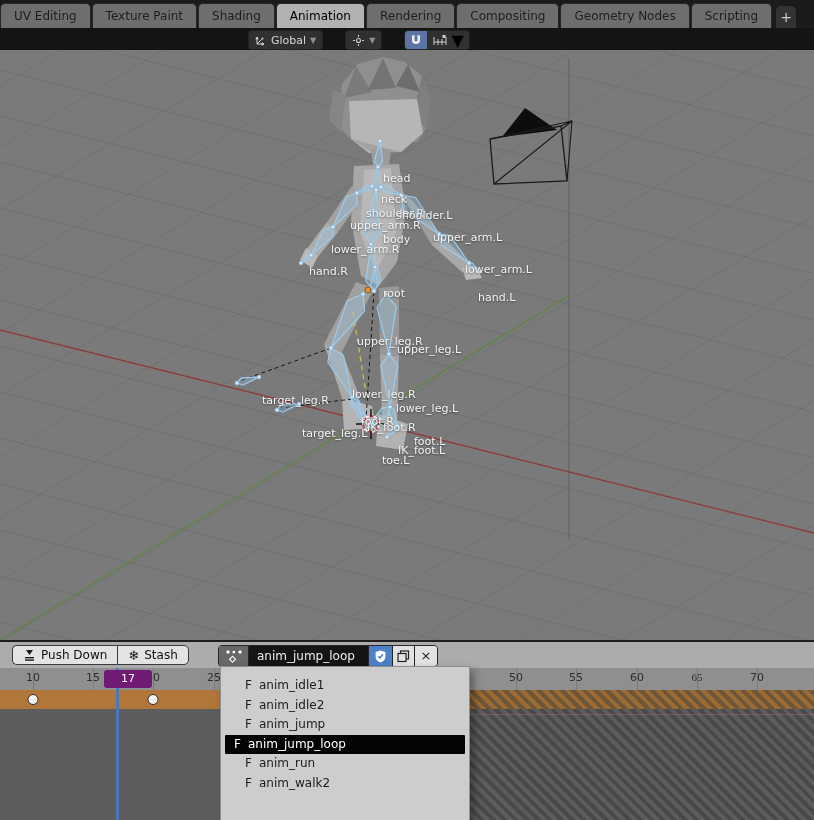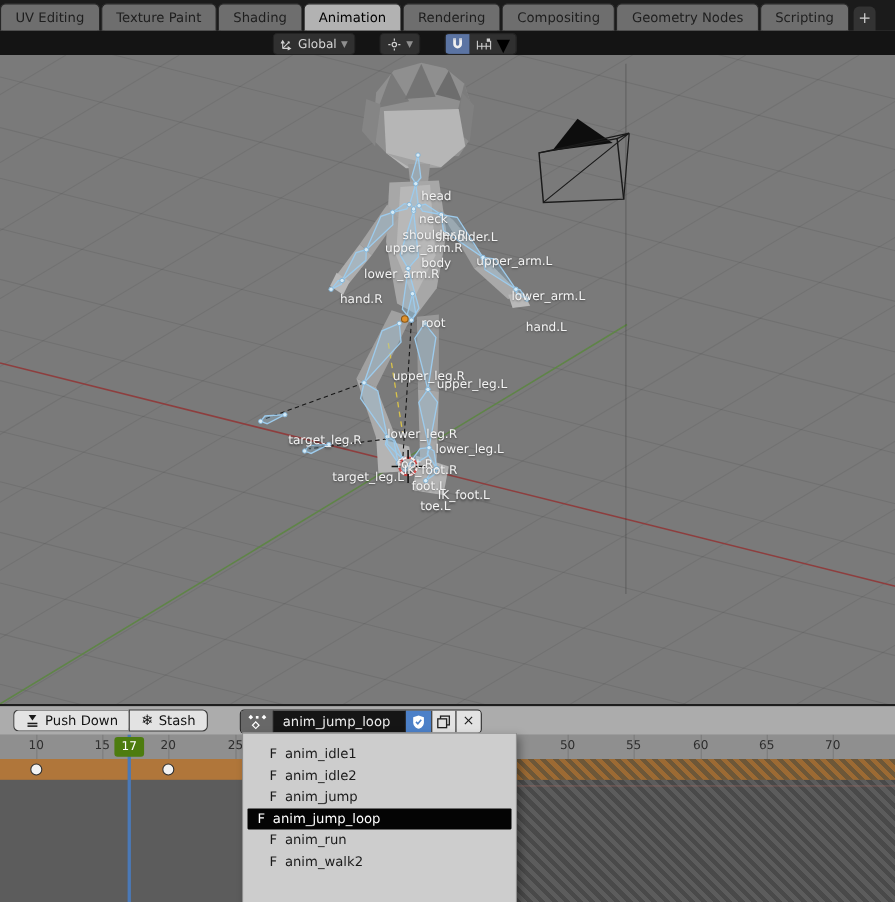--- a/index.html
+++ b/index.html
@@ -49,21 +49,21 @@
   .aw-name{width:111px;background:#151515;color:#ececec;font-size:12px;line-height:20px;
         padding-left:8px;border-left:1px solid #262626;border-right:1px solid #262626;}
   .aw-shield{width:23px;background:#4c80c8;display:flex;align-items:center;justify-content:center;}
   .aw-copy{width:21px;background:#e2e2e2;display:flex;align-items:center;justify-content:center;
         border-left:1px solid #262626;}
   .aw-x{width:22px;background:#e2e2e2;color:#1c1c1c;font-size:13px;line-height:20px;
         text-align:center;border-left:1px solid #262626;}
 
   .ruler{position:absolute;left:0;top:26px;width:814px;height:22px;background:#8f8f8f;}
   .tick{position:absolute;top:3px;transform:translateX(-50%);color:#2e2e2e;font-size:11px;}
-  .frame-badge{position:absolute;left:104px;top:28px;width:27px;height:18px;background:#4d7c0f;
+  .frame-badge{position:absolute;left:104px;top:28px;width:48px;height:18px;background:#701a75;
         border-radius:3px;color:#fff;font-size:11px;text-align:center;line-height:18px;z-index:6;}
   .band{position:absolute;left:0;top:48px;width:814px;height:19px;background:#b0763a;}
   .band-hatch{position:absolute;left:470px;top:48px;width:344px;height:19px;
         background:repeating-linear-gradient(45deg,#9c6a33 0 4px,#6d5738 4px 8px);}
   .chan{position:absolute;left:0;top:67px;width:814px;height:113px;background:#5c5c5c;}
   .chan-hatch{position:absolute;left:470px;top:67px;width:344px;height:113px;
         background:repeating-linear-gradient(45deg,rgba(25,25,25,.28) 0 4px,rgba(0,0,0,0) 4px 8px);}
   .end-line{position:absolute;left:470px;top:72px;width:344px;height:1px;background:rgba(165,105,95,.5);}
   .dgrid{position:absolute;top:26px;width:1px;height:154px;background:rgba(0,0,0,.14);}
   .playhead{position:absolute;left:116px;top:26px;width:3px;height:154px;background:#4a79b8;z-index:5;}
@@ -313,21 +313,21 @@
       <div class="bone-label" style="left: 383px; top: 259px;">root</div>
       <div class="bone-label" style="left: 478px; top: 263px;">hand.L</div>
       <div class="bone-label" style="left: 357px; top: 307px;">upper_leg.R</div>
       <div class="bone-label" style="left: 397px; top: 315px;">upper_leg.L</div>
       <div class="bone-label" style="left: 352px; top: 360px;">lower_leg.R</div>
       <div class="bone-label" style="left: 262px; top: 366px;">target_leg.R</div>
       <div class="bone-label" style="left: 396px; top: 374px;">lower_leg.L</div>
       <div class="bone-label" style="left: 361px; top: 387px;">foot.R</div>
       <div class="bone-label" style="left: 302px; top: 399px;">target_leg.L</div>
       <div class="bone-label" style="left: 367px; top: 393px;">IK_foot.R</div>
-      <div class="bone-label" style="left: 374px; top: 407px; text-align: right;">foot.L</div>
+      <div class="bone-label" style="left: 414px; top: 407px; text-align: right;">foot.L</div>
       <div class="bone-label" style="left: 398px; top: 416px;">IK_foot.L</div>
       <div class="bone-label" style="left: 382px; top: 426px;">toe.L</div>
     </div>
 </div>
 
 <div class="dope">
   <div class="dope-header">
     <div class="btn-group">
       <div class="hbtn">
         <svg width="13" height="12" viewBox="0 0 13 12">
@@ -369,21 +369,21 @@
   </div>
 
   <div class="ruler">
       <div class="tick" style="left: 33px;">10</div>
       <div class="tick" style="left: 93px;">15</div>
       <div class="tick" style="left: 153px;">20</div>
       <div class="tick" style="left: 214px;">25</div>
       <div class="tick" style="left: 516px;">50</div>
       <div class="tick" style="left: 576px;">55</div>
       <div class="tick" style="left: 637px;">60</div>
-      <div class="tick" style="left: 697px;">65</div>
+      <div class="tick" style="left: 697px; font-family: Liberation Serif, serif;">65</div>
       <div class="tick" style="left: 757px;">70</div>
     </div>
   <div id="dope-grid">
       <div class="dgrid" style="left: 33px;"></div>
       <div class="dgrid" style="left: 93px;"></div>
       <div class="dgrid" style="left: 153px;"></div>
       <div class="dgrid" style="left: 214px;"></div>
       <div class="dgrid" style="left: 274px;"></div>
       <div class="dgrid" style="left: 334px;"></div>
       <div class="dgrid" style="left: 395px;"></div>

